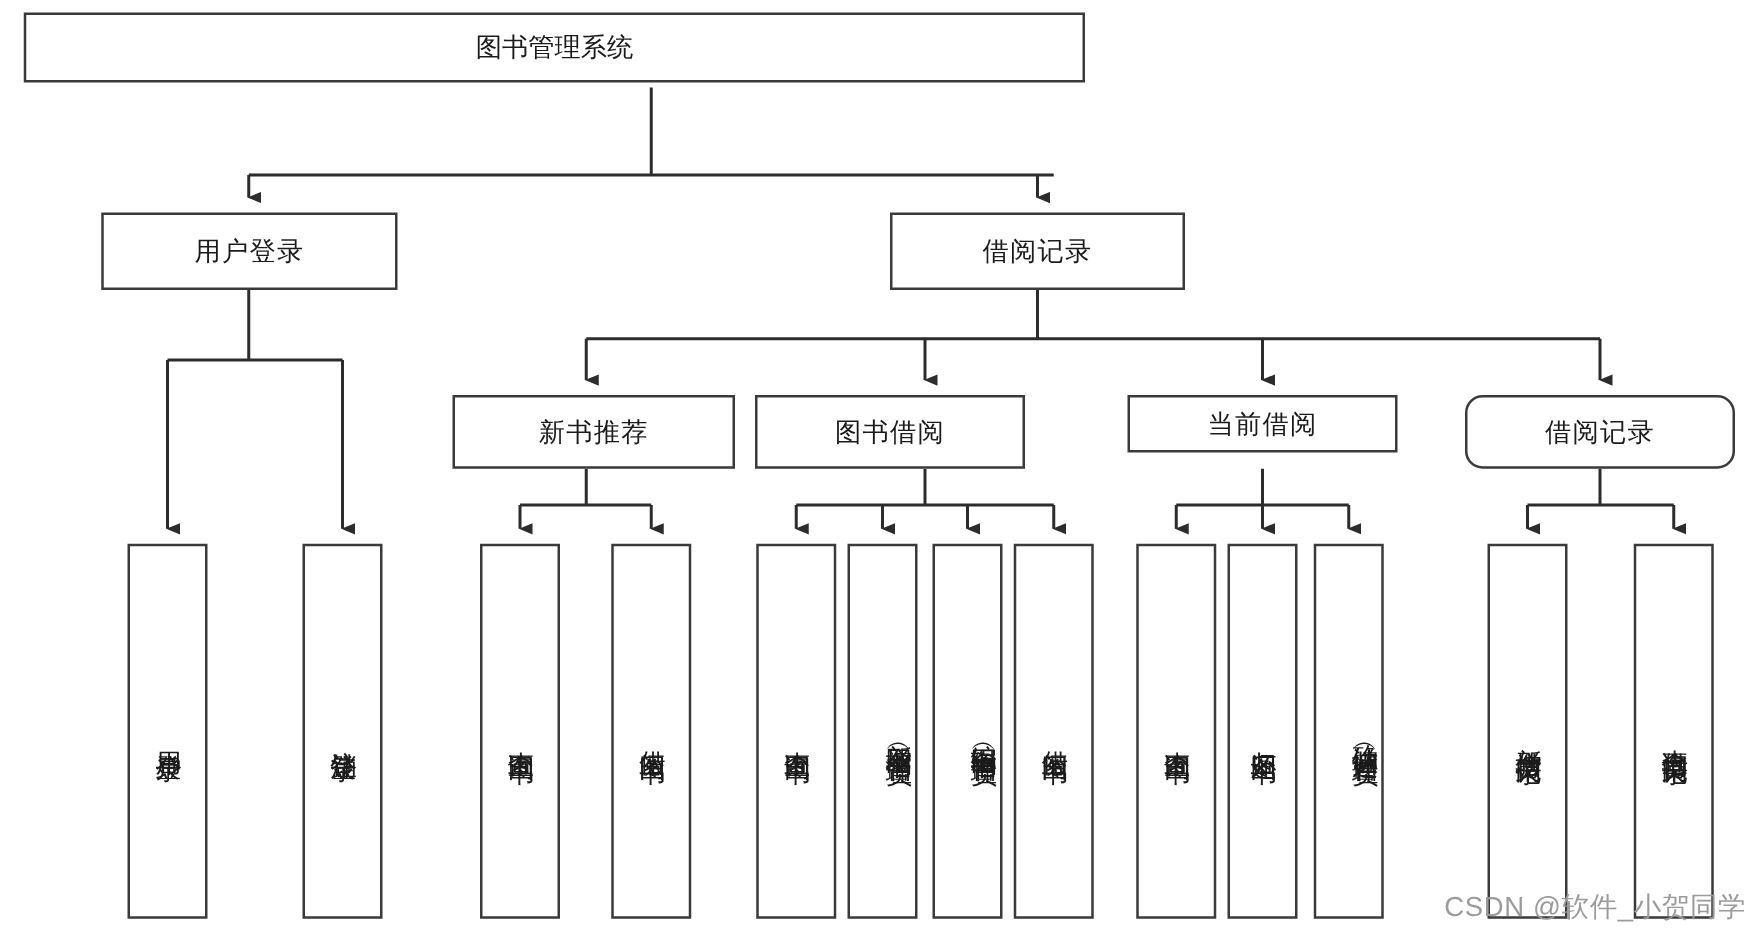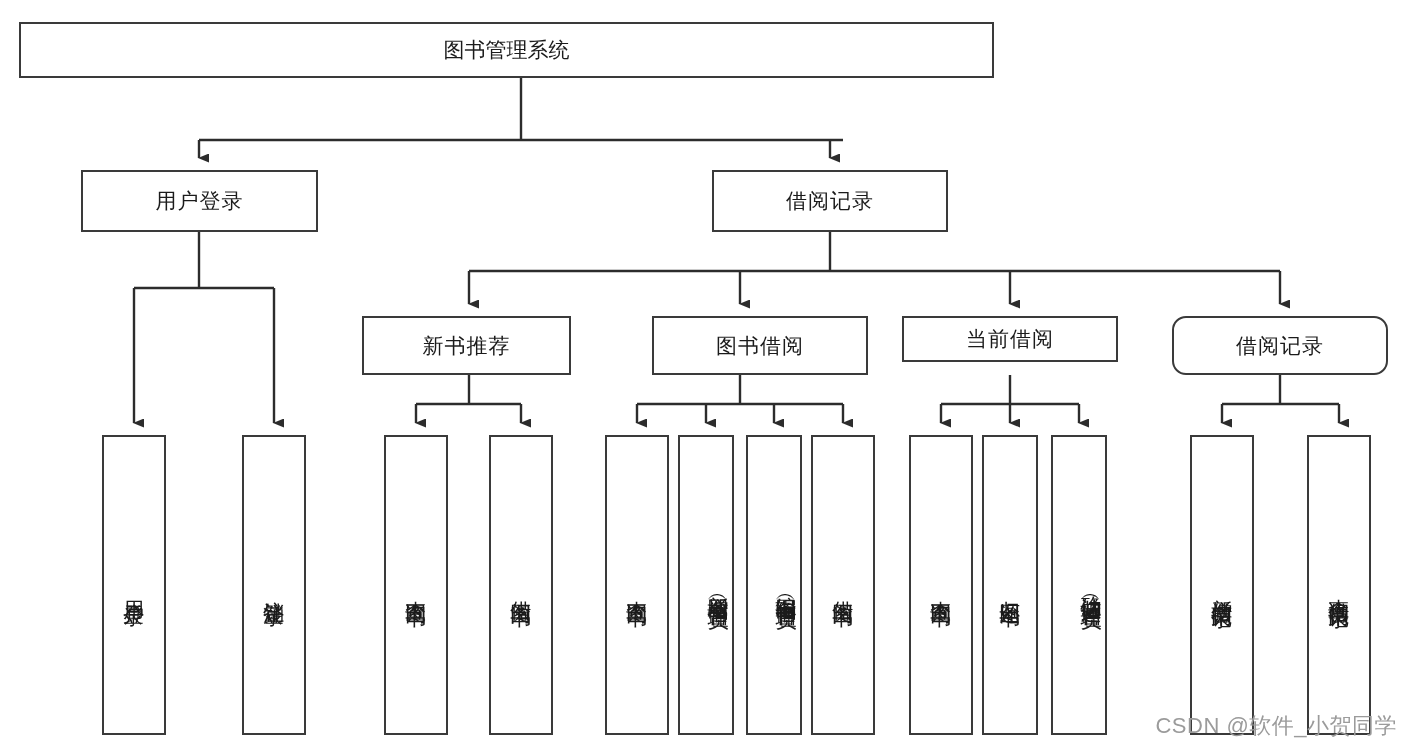--- a/index.html
+++ b/index.html
@@ -118,27 +118,27 @@
       <path d="M1010,404 L1010,423" marker-end="url(#arrow)"></path>
       <path d="M1079,404 L1079,423" marker-end="url(#arrow)"></path>
 
       <path d="M1280,375 L1280,404"></path>
       <path d="M1222,404 L1339,404"></path>
       <path d="M1222,404 L1222,423" marker-end="url(#arrow)"></path>
       <path d="M1339,404 L1339,423" marker-end="url(#arrow)"></path>
     </g>
   </svg>
 
-  <div class="node root" style="left:19px; top:22px; width:975px; height:56px;">图书管理系统</div>
+  <div class="node root" style="left:19px; top:10px; width:849px; height:56px;">图书管理系统</div>
 
   <div class="node horizontal" style="left:81px; top:170px; width:237px; height:62px;">用户登录</div>
   <div class="node horizontal" style="left:712px; top:170px; width:236px; height:62px;">借阅记录</div>
 
-  <div class="node horizontal" style="left:362px; top:316px; width:209px; height:59px;">新书推荐</div>
-  <div class="node horizontal" style="left:652px; top:316px; width:216px; height:59px;">图书借阅</div>
+  <div class="node horizontal" style="left:362px; top:316px; width:226px; height:59px;">新书推荐</div>
+  <div class="node horizontal" style="left:604px; top:316px; width:216px; height:59px;">图书借阅</div>
   <div class="node horizontal" style="left:902px; top:316px; width:216px; height:46px;">当前借阅</div>
   <div class="node horizontal" style="left:1172px; top:316px; width:216px; height:59px;border-radius:14px;">借阅记录</div>
 
   <div class="node leaf mid-align" style="left:102px; top:435px; width:64px; height:300px;">用户登录</div>
   <div class="node leaf mid-align" style="left:242px; top:435px; width:64px; height:300px;">注销登录</div>
 
   <div class="node leaf mid-align" style="left:384px; top:435px; width:64px; height:300px;">查询图书</div>
   <div class="node leaf mid-align" style="left:489px; top:435px; width:64px; height:300px;">借阅图书</div>
 
   <div class="node leaf mid-align" style="left:605px; top:435px; width:64px; height:300px;">查询图书</div>

